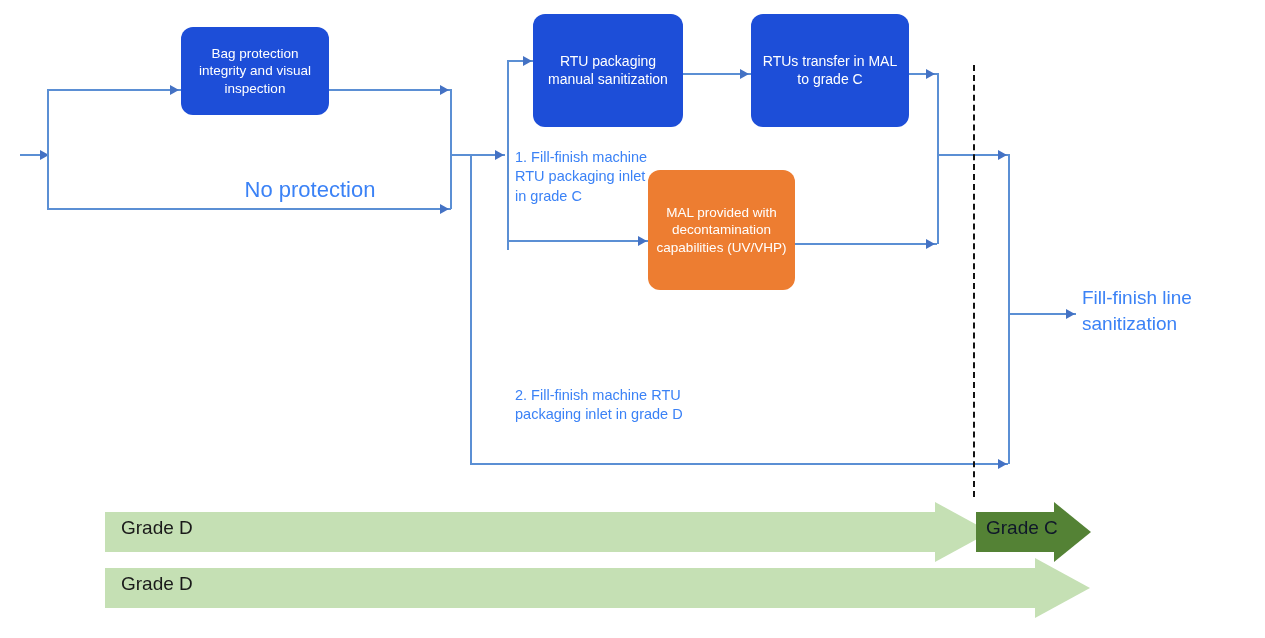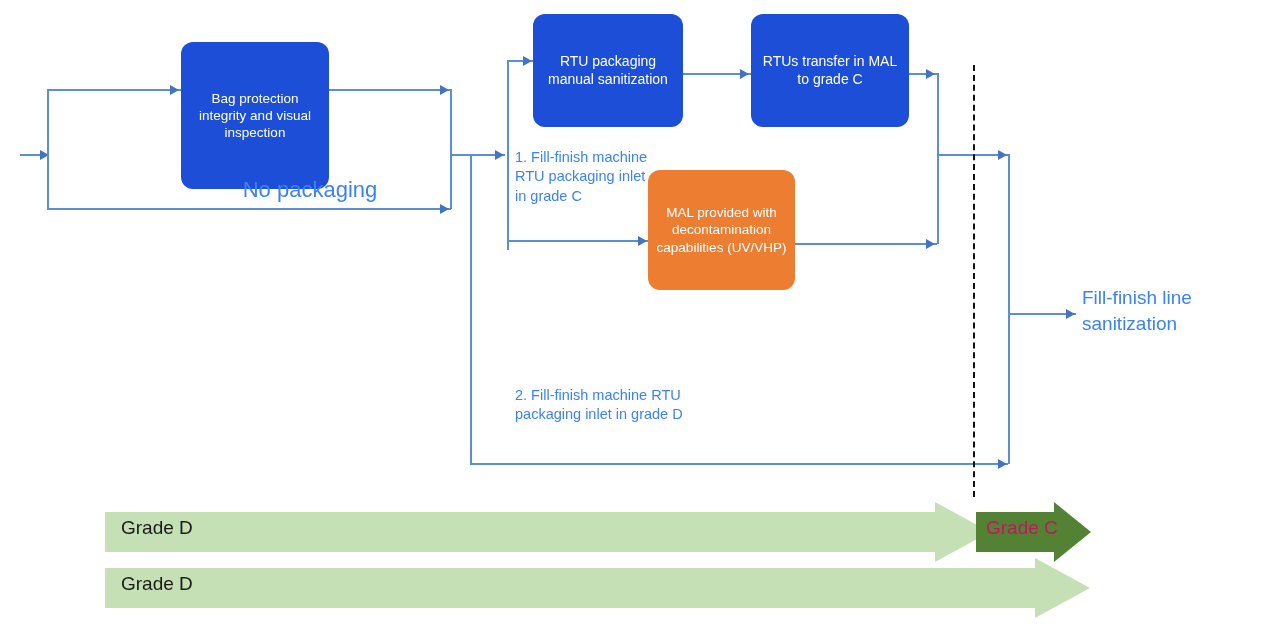--- a/index.html
+++ b/index.html
@@ -19,21 +19,21 @@
     text-align:center;
     color:#ffffff;
     line-height:1.28;
     box-sizing:border-box;
     padding:4px 6px;
     user-select:none;
   }
   .node.blue{background:#1d4ed8;}
   .node.orange{background:#ED7D31;}
 
-  #node-bag      {left:181px;top:42px;width:148px;height:147px;font-size:13.5px;}
+  #node-bag      {left:181px;top:27px;width:148px;height:88px;font-size:13.5px;}
   #node-sanit    {left:533px;top:14px;width:150px;height:113px;font-size:14px;}
   #node-transfer {left:751px;top:14px;width:158px;height:113px;font-size:14px;}
   #node-mal      {left:648px;top:170px;width:147px;height:120px;font-size:13.5px;}
 
   
   .label{position:absolute;color:#3b82f6;line-height:1.34;}
   #label-no-inspection{left:180px;top:175px;width:260px;font-size:22px;text-align:center;}
   #label-path1{left:515px;top:148px;width:135px;font-size:14.5px;}
   #label-path2{left:515px;top:386px;width:175px;font-size:14.5px;}
   #label-fillfinish{left:1082px;top:285px;width:175px;font-size:19px;line-height:1.35;}
@@ -68,21 +68,21 @@
     font-size:19px;color:#1a1a1a;white-space:nowrap;
   }
 
   #band-d1{left:105px;top:512px;width:885px;}
   #band-d1 .body{width:830px;background:#C5E0B4;}
   #band-d1 .head{left:830px;border-left:55px solid #C5E0B4;}
 
   #band-c{left:976px;top:512px;width:115px;}
   #band-c .body{width:78px;background:#548235;}
   #band-c .head{left:78px;border-left:37px solid #548235;}
-  #band-c .txt{color:#be185d;left:10px;}
+  #band-c .txt{color:#0f172a;left:10px;}
 
   #band-d2{left:105px;top:568px;width:985px;}
   #band-d2 .body{width:930px;background:#C5E0B4;}
   #band-d2 .head{left:930px;border-left:55px solid #C5E0B4;}
 </style>
 </head>
 <body>
 
 <div id="stage">
 
@@ -150,21 +150,21 @@
   </div>
 
   <div id="node-transfer" class="node blue">
     <span>RTUs transfer in MAL to grade C</span>
   </div>
 
   <div id="node-mal" class="node orange">
     <span>MAL provided with decontamination capabilities (UV/VHP)</span>
   </div>
 
-  <div id="label-no-inspection" class="label">No packaging</div>
+  <div id="label-no-inspection" class="label">No protection</div>
 
   <div id="label-path1" class="label">1. Fill-finish machine RTU packaging inlet in grade C</div>
 
   <div id="label-path2" class="label">2. Fill-finish machine RTU packaging inlet in grade D</div>
 
   <div id="label-fillfinish" class="label">Fill-finish line sanitization</div>
 
   <div id="band-d1" class="band">
     <div class="body"></div>
     <div class="head"></div>

